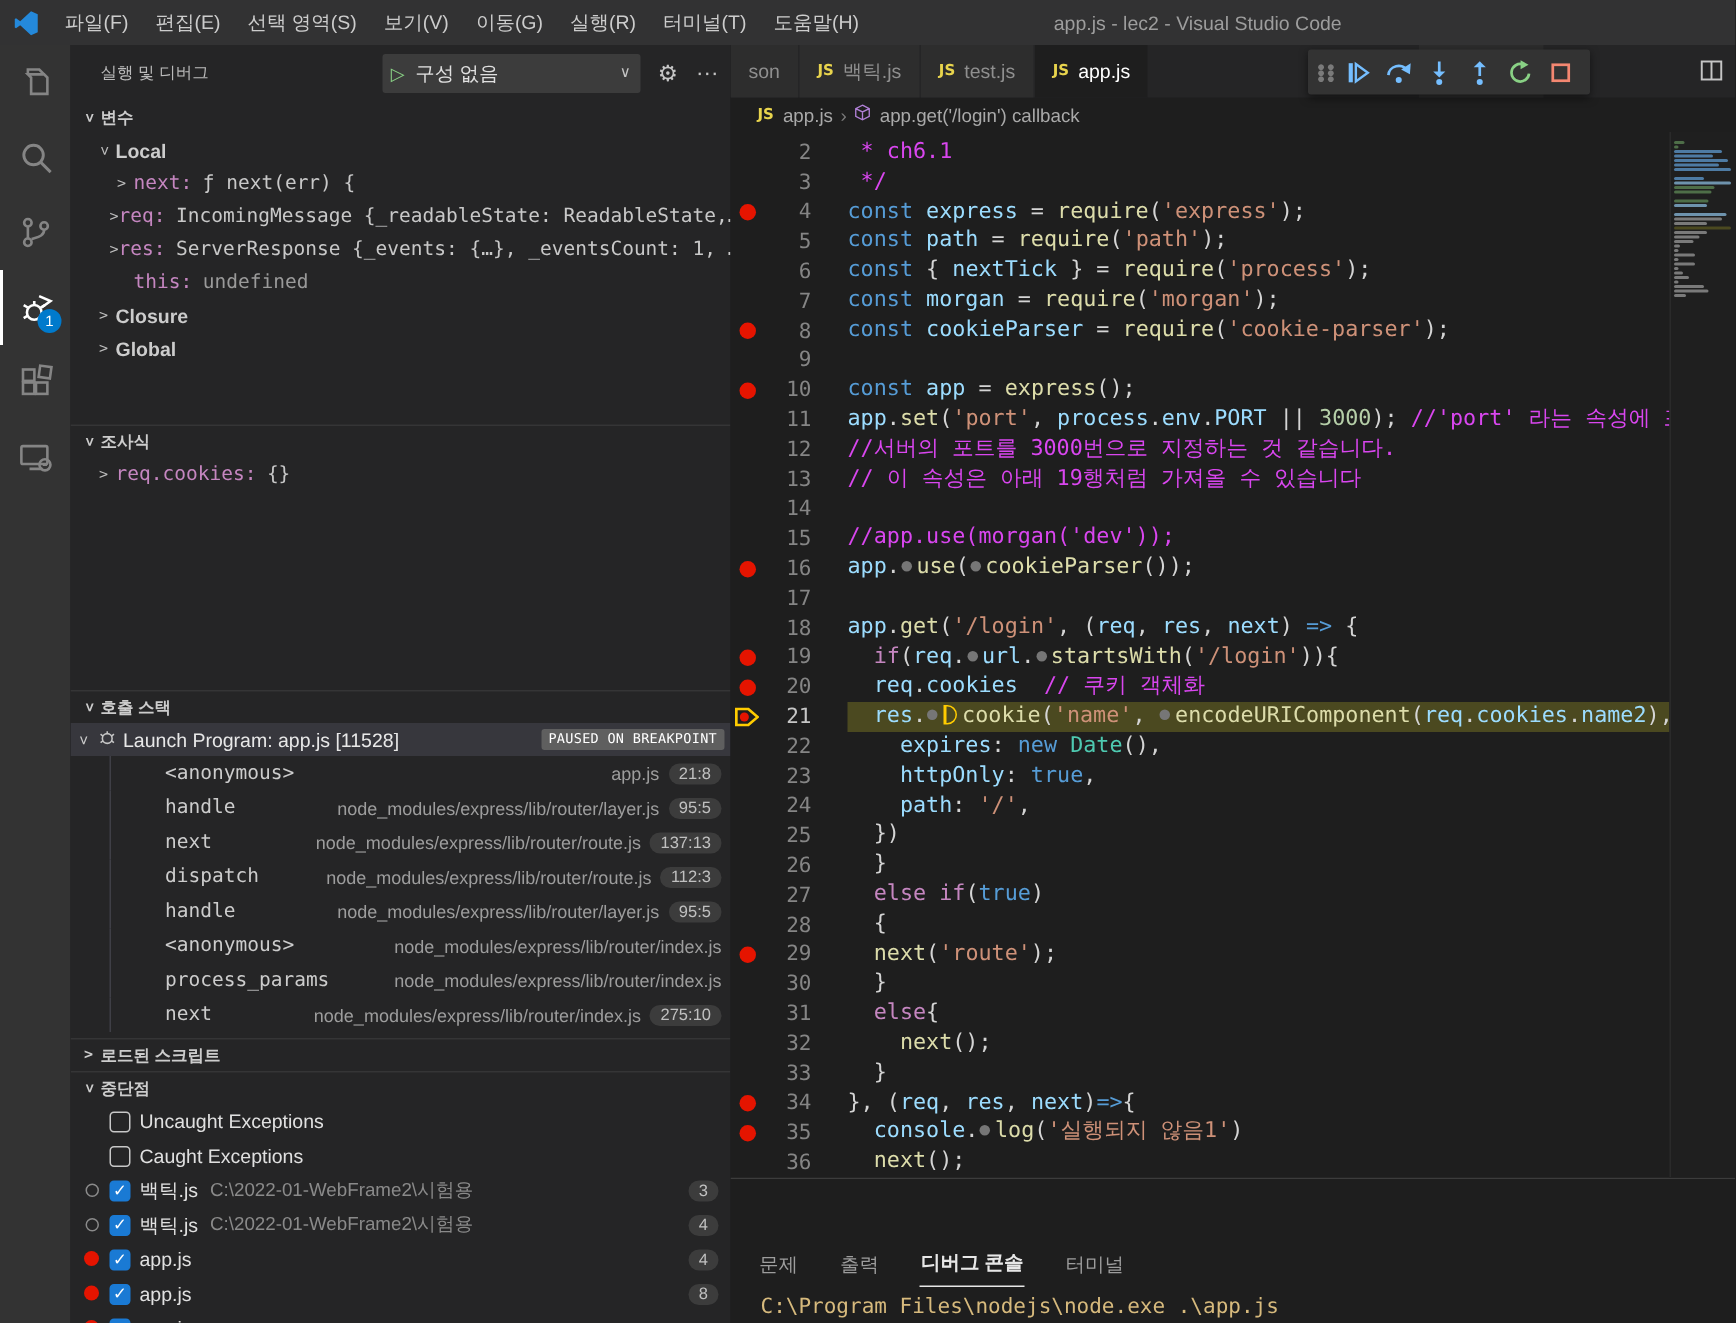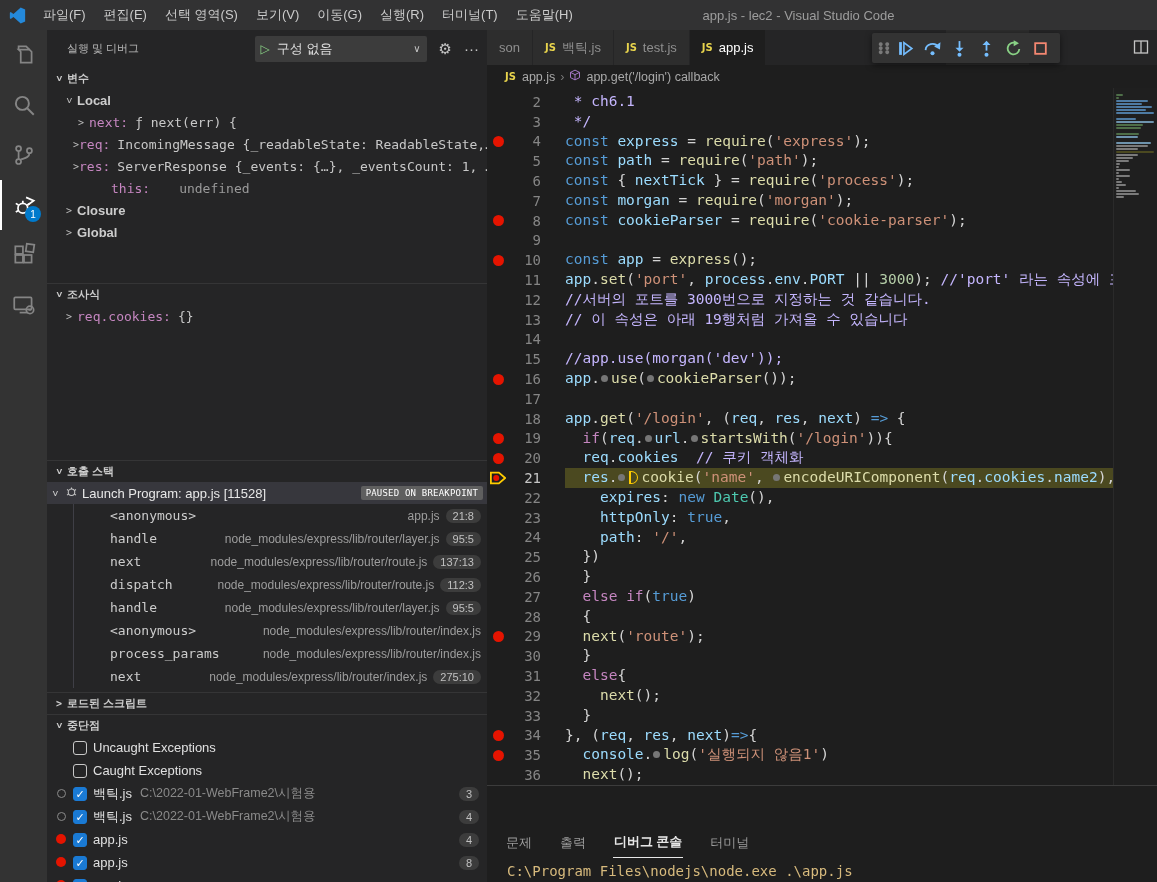--- a/index.html
+++ b/index.html
@@ -92,21 +92,21 @@
   .cl { height:19.8px; display:flex; align-items:center; }
   .gut { width:22px; display:flex; align-items:center; justify-content:center; flex:0 0 auto; }
   .num { width:32px; text-align:right; color:#858585; font-size:14px; flex:0 0 auto; font-family:"DejaVu Sans Mono",monospace; }
   .txt { flex:1; margin-left:24px; font-family:"DejaVu Sans Mono","Liberation Mono",monospace; font-size:14.5px; white-space:pre; color:#d4d4d4; height:19.8px; line-height:19.8px; overflow:hidden; }
   .cl.hl .txt { background:#4b4920; }
   .cl.hl .num { color:#c6c6c6; }
   .bp-dot { width:11px; height:11px; border-radius:50%; background:#e51400; }
   .cur-ico { width:16px; height:14px; }
   .sk { color:#569cd6; } .sp { color:#c586c0; } .sv { color:#9cdcfe; }
   .sf { color:#dcdcaa; } .ss { color:#ce9178; } .sn { color:#b5cea8; }
-  .sc { color:#c4b5fd; } .sw { color:#d4d4d4; } .st { color:#4ec9b0; }
+  .sc { color:#d946ef; } .sw { color:#d4d4d4; } .st { color:#4ec9b0; }
   .idot { display:inline-block; width:7px; height:7px; border-radius:50%; background:#767676; margin:0 3px 1px 1px; }
   .iarr { display:inline-block; width:9px; height:13px; border:1.5px solid #ffcc00; border-left-width:2px; border-radius:0 7px 7px 0; margin:0 3px -2px 1px; }
 
   #minimap { position:absolute; right:0; top:0; bottom:0; width:44px; background:#1f1f1f; border-left:1px solid #2a2a2a; padding-top:5px; }
   .mm-line { height:2px; margin:1px 2px; border-radius:1px; }
   .mm-hl { background:#4b4920 !important; }
 
   
   #panel { height:97px; background:#1e1e1e; border-top:1px solid #3c3c3c; }
   #panel-tabs { height:33px; display:flex; align-items:center; padding-left:18px;margin-top:40px; }
@@ -208,21 +208,21 @@
           <div class="tree-row mono" style="padding-left: 26px;">
             <span class="twist">&gt;</span>
             <span class="vname">req:</span>
             <span class="vval">IncomingMessage {_readableState: ReadableState,…</span>
           </div>
           <div class="tree-row mono" style="padding-left: 26px;">
             <span class="twist">&gt;</span>
             <span class="vname">res:</span>
             <span class="vval">ServerResponse {_events: {…}, _eventsCount: 1, …</span>
           </div>
-          <div class="tree-row mono" style="padding-left: 26px; gap: 22px;">
+          <div class="tree-row mono" style="padding-left: 26px;">
             <span style="width: 16px; display: inline-block;"></span>
             <span class="vname">this:</span>
             <span class="vval undef">undefined</span>
           </div>
           <div class="tree-row" style="padding-left: 14px;">
             <span class="twist">&gt;</span>
             <span class="scope">Closure</span>
           </div>
           <div class="tree-row" style="padding-left: 14px;">
             <span class="twist">&gt;</span>

